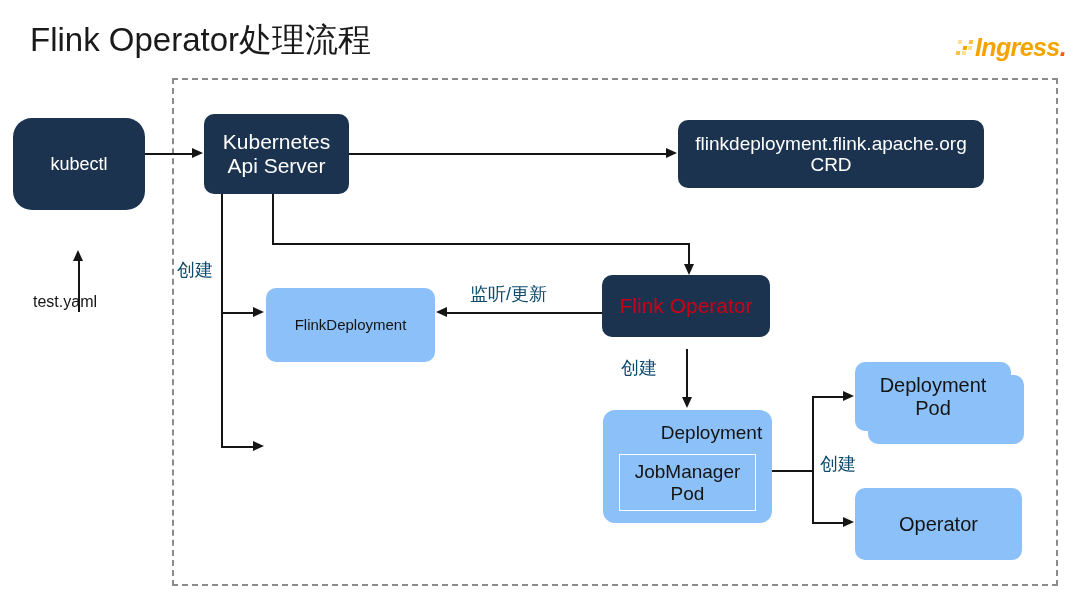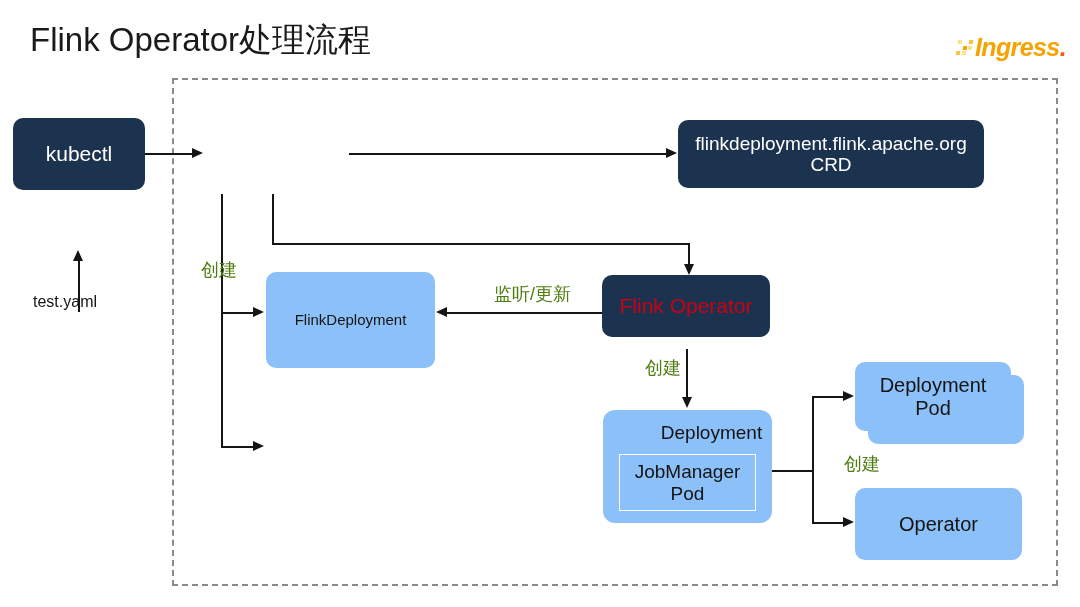--- a/index.html
+++ b/index.html
@@ -140,23 +140,22 @@
   }
   .arrow-up {
     border-left: 5.5px solid transparent;
     border-right: 5.5px solid transparent;
     border-bottom: 11px solid #151515;
   }
 
   
   .edge-label {
     position: absolute;
-    color: #4d7c0f;
+    color: #0c4a6e;
     white-space: nowrap;
-    margin-left: 24px;
   }
   .plain-label {
     position: absolute;
     color: #141414;
     white-space: nowrap;
   }
 </style>
 </head>
 <body>
 
@@ -174,27 +173,29 @@
       <span style="background:#FDE08A"></span>
       <span style="background:#F9C23C"></span>
       <span style="background:#FDE08A"></span>
       <span style="background:#ffffff"></span>
     </div>
     <div class="logo-text"><span class="logo-data">Ingress</span><span class="logo-fun">.</span></div>
   </div>
 
   <div class="dashed-zone" style="left:172px; top:78px; width:886px; height:508px;"></div>
 
-  <div class="node node-dark" style="left:13px; top:118px; width:132px; height:72px; font-size:21px;">kubectl</div>
-
+  <div class="node node-dark" style="left:13px; top:118px; width:132px; height:92px; font-size:18px;border-radius:19px;">kubectl</div>
+
+  <div class="node node-dark" style="left:204px; top:114px; width:145px; height:80px; font-size:21px;">Kubernetes
+Api Server</div>
 
   <div class="node node-dark" style="left:678px; top:120px; width:306px; height:68px; font-size:19px;">flinkdeployment.flink.apache.org
 CRD</div>
 
-  <div class="node node-light" style="left:266px; top:272px; width:169px; height:96px; font-size:15px;text-align:right;">FlinkDeployment</div>
+  <div class="node node-light" style="left:266px; top:288px; width:169px; height:74px; font-size:15px;text-align:right;">FlinkDeployment</div>
 
   <div class="node node-dark accent-red" style="left:602px; top:275px; width:168px; height:62px; font-size:21px;">Flink Operator</div>
 
 
   <div class="node node-light" style="left:603px; top:410px; width:169px; height:113px; border-radius:12px; display:block;">
     <div class="node-title-top" style="top:12px; font-size:19px;margin-left:48px;">Deployment</div>
     <div class="inner-box" style="left:16px; top:44px; width:137px; height:57px; font-size:19px;">JobManager
 Pod</div>
   </div>
 

